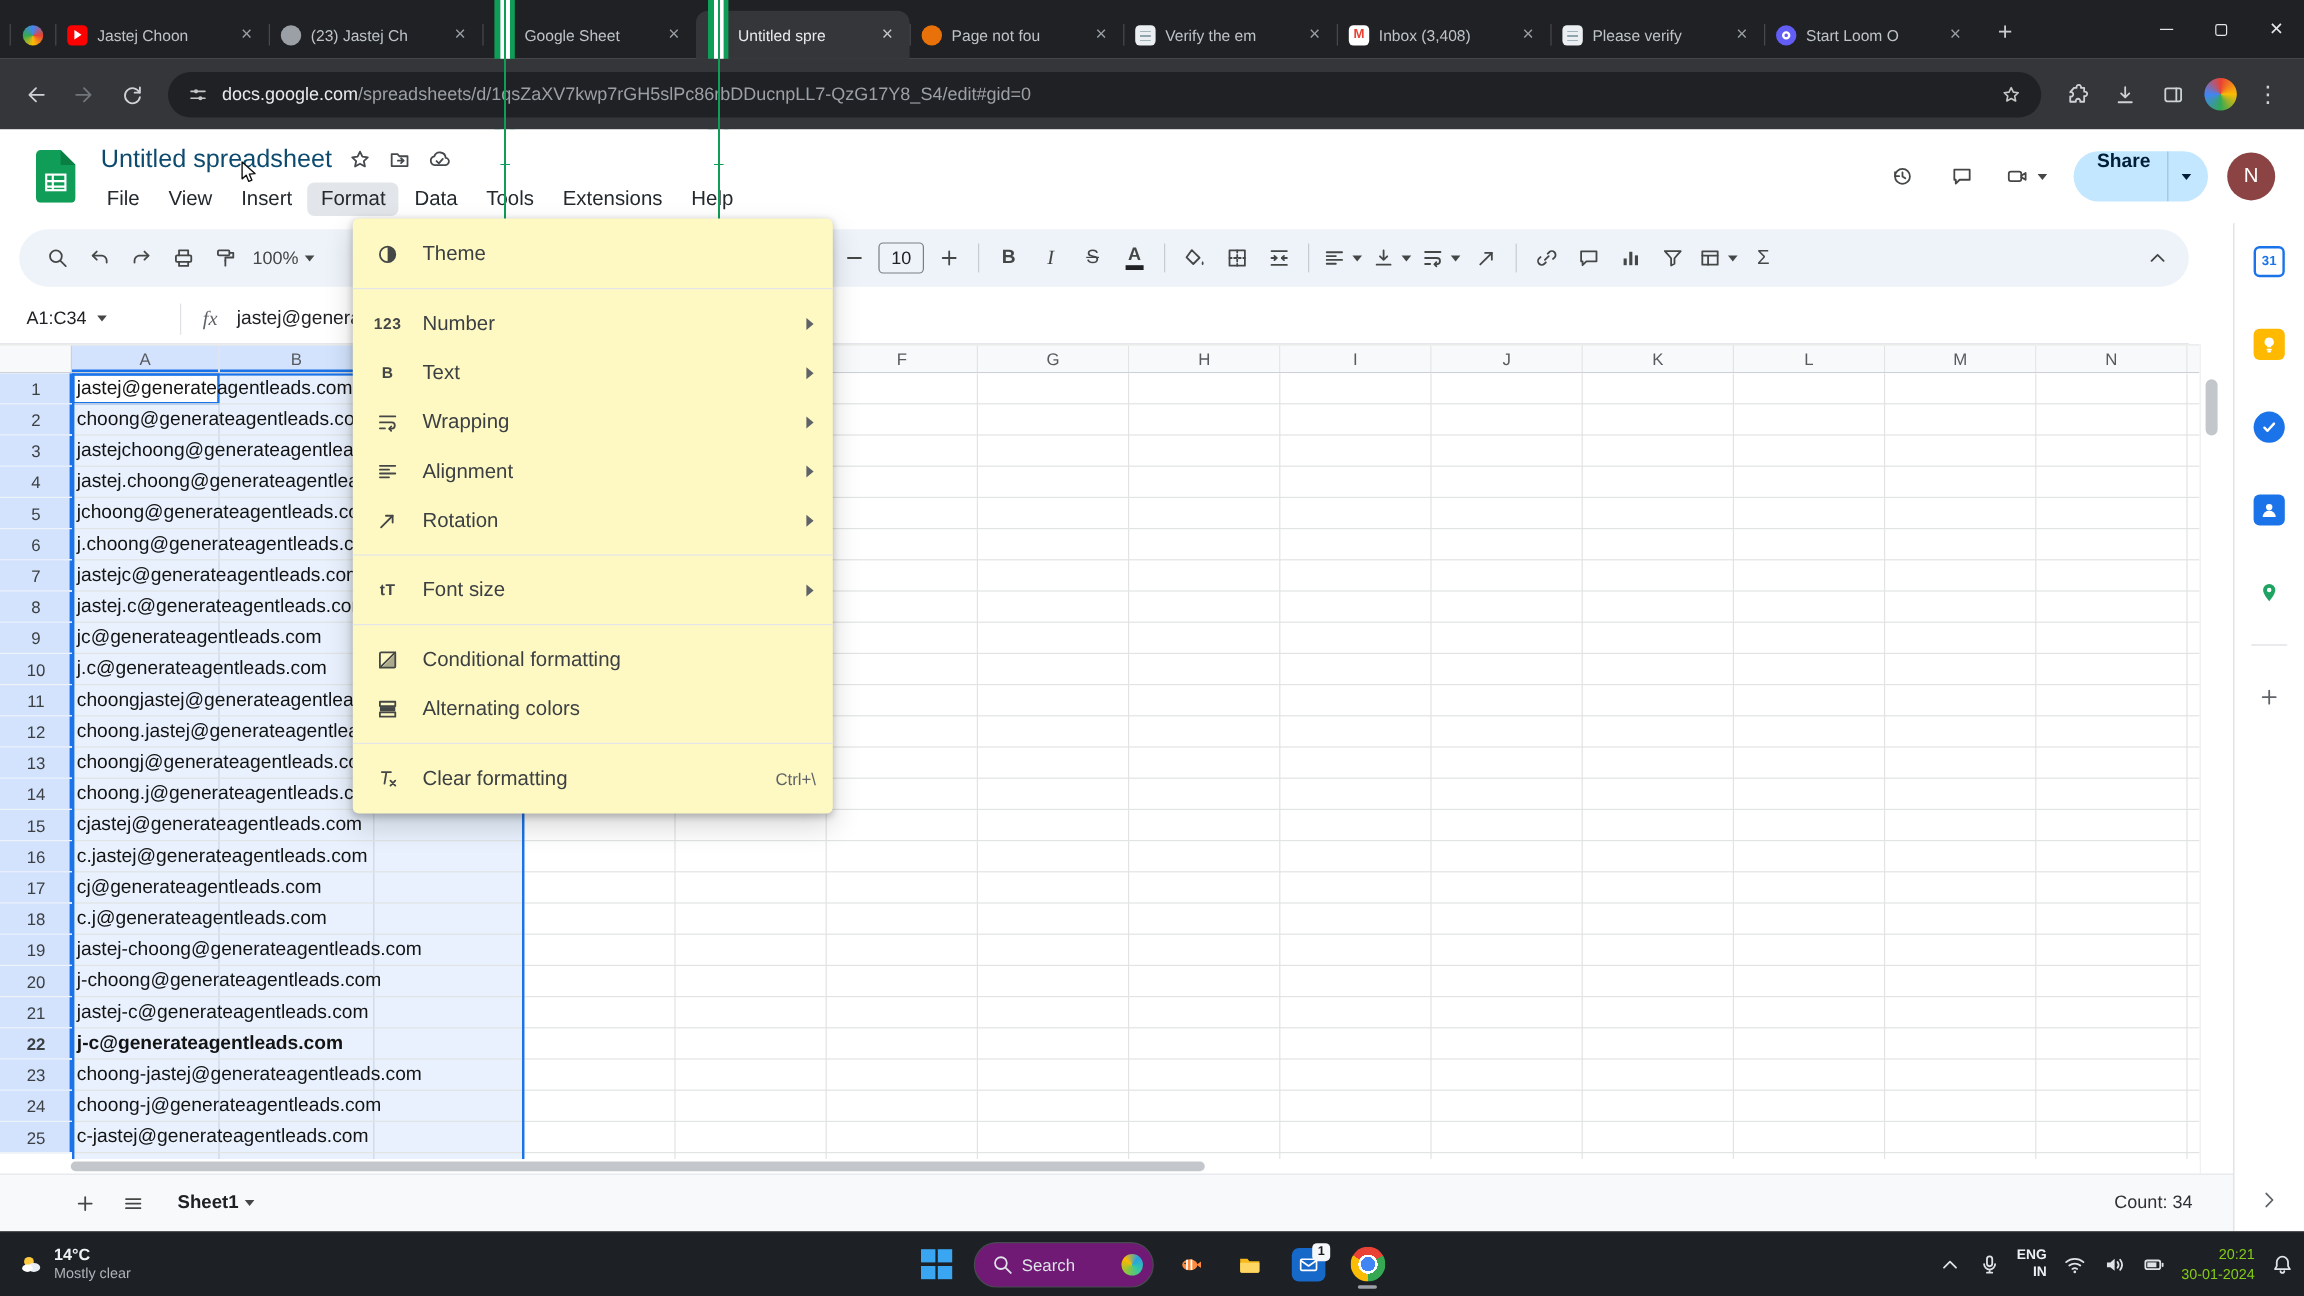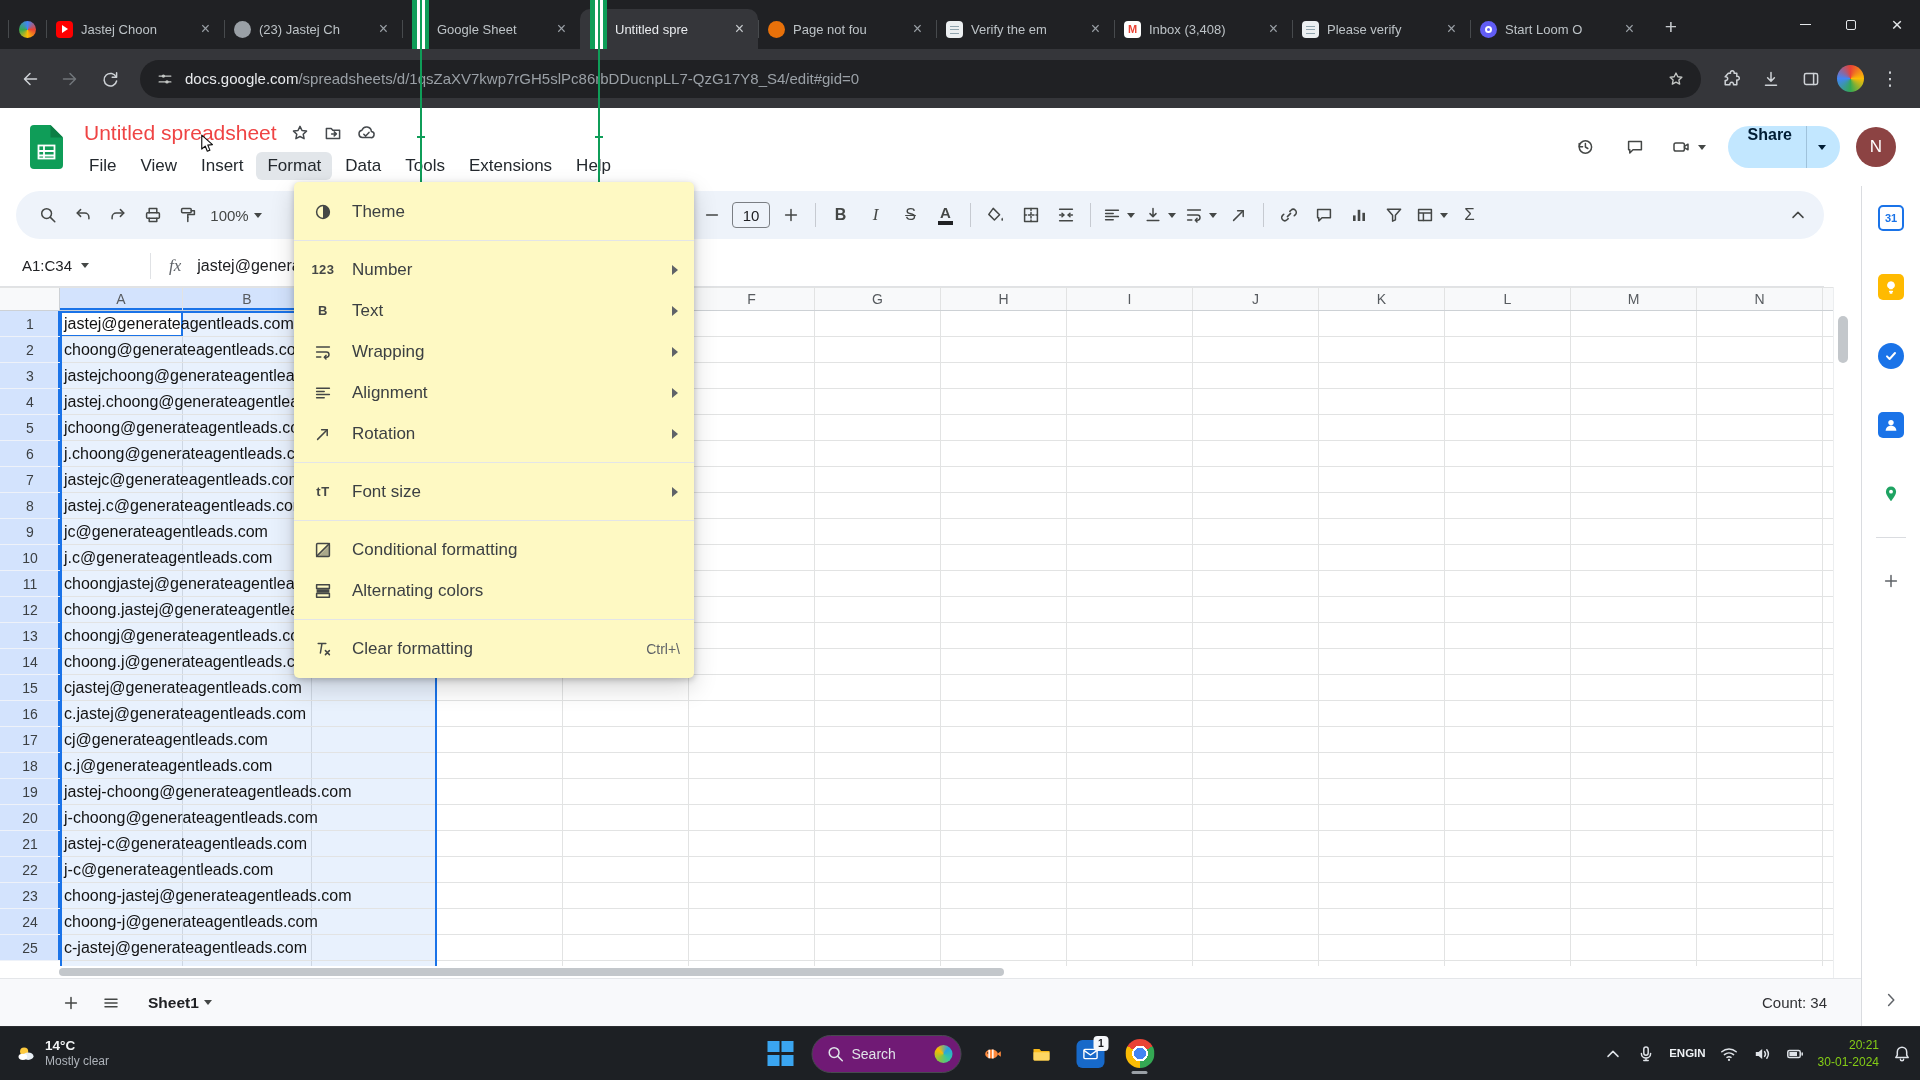--- a/index.html
+++ b/index.html
@@ -60,21 +60,21 @@
   .ravatar{width:27px;height:27px;border-radius:50%;flex:none;margin:0 4px;
     background:conic-gradient(#e94235,#fbbc05,#34a853,#4285f4,#e94235)}
   .kebab{font-size:19px;color:#ced2d6;letter-spacing:0}
 
   
   .sheets{top:108px;height:918px;background:#fff}
   .app-header{position:absolute;top:0;left:0;right:0;height:78px;background:#fff}
   .slogo{position:absolute;left:30px;top:17px;width:33px;height:44px}
   .slogo svg{width:33px;height:44px}
   .title-row{position:absolute;left:84px;top:10px;display:flex;align-items:center;gap:13px;height:30px}
-  .stitle{font-size:21px;color:#ef4444}
+  .stitle{font-size:21px;color:#0c4a6e}
   .hic{color:#45494d}
   .hic svg{width:19px;height:19px}
   .menubar{position:absolute;left:78px;top:44px;display:flex;gap:2px}
   .mbitem{padding:4px 11px;border-radius:6px;font-size:17px;color:#24292e}
   .mbitem.active{background:#e2e6ea}
   .hactions{position:absolute;right:24px;top:17px;display:flex;align-items:center;gap:6px;height:44px}
   .hbtn{width:44px;height:44px;display:flex;align-items:center;justify-content:center;color:#444746}
   .hbtn svg{width:22px;height:22px}
   .camgroup{width:auto;padding:0 8px;gap:2px}
   .share{height:42px;border-radius:21px;background:var(--share_bg,#c2e7ff);color:var(--share_text,#001d35);
@@ -201,21 +201,21 @@
   .mailsq svg{width:20px;height:20px}
   .badge{position:absolute;top:4px;right:0;min-width:15px;height:15px;border-radius:4px;background:#f5f7fa;
     color:#17191c;font-size:10.5px;font-weight:700;display:flex;align-items:center;justify-content:center;padding:0 3px}
   .chromelogo{width:29px;height:29px;border-radius:50%;
     background:radial-gradient(circle,#4285f4 0 6px,#fff 6px 8px,rgba(0,0,0,0) 8px),
     conic-gradient(from -60deg,#ea4335 0 120deg,#34a853 120deg 240deg,#fbbc05 240deg 360deg)}
   .indicator{position:absolute;bottom:2px;left:50%;transform:translateX(-50%);width:16px;height:3px;border-radius:2px;background:#9aa0a6}
   .tray{position:absolute;right:8px;top:0;height:100%;display:flex;align-items:center;gap:13px}
   .trbtn{display:flex;align-items:center;justify-content:center;color:#dfe3e8}
   .trbtn svg{width:19px;height:19px}
-  .lang{display:flex;align-items:flex-start;font-size:11.5px;line-height:1.2;font-weight:600;color:#eef1f4}
+  .lang{display:flex;flex-direction:column;align-items:flex-end;font-size:11.5px;line-height:1.2;font-weight:600;color:#eef1f4}
   .clock{display:flex;flex-direction:column;align-items:flex-end;font-size:12px;line-height:1.35;color:#84cc16}
 
   .cursor{position:absolute;left:196px;top:132px;width:23px;height:23px;z-index:200}
   .cursor svg{width:23px;height:23px}
 </style>
 </head>
 <body>
 
 <div id="screen">
 
@@ -680,21 +680,21 @@
           <span class="celltext">jastej-choong@generateagentleads.com</span>
         </div>
         <div class="grow" style="top: 494px;">
           <span class="rowhead">20</span>
           <span class="celltext">j-choong@generateagentleads.com</span>
         </div>
         <div class="grow" style="top: 520px;">
           <span class="rowhead">21</span>
           <span class="celltext">jastej-c@generateagentleads.com</span>
         </div>
-        <div class="grow" style="top: 546px;">
+        <div class="grow" style="top: 546px; font-weight: bold;">
           <span class="rowhead">22</span>
           <span class="celltext">j-c@generateagentleads.com</span>
         </div>
         <div class="grow" style="top: 572px; text-align: center;">
           <span class="rowhead">23</span>
           <span class="celltext">choong-jastej@generateagentleads.com</span>
         </div>
         <div class="grow" style="top: 598px;">
           <span class="rowhead">24</span>
           <span class="celltext">choong-j@generateagentleads.com</span>

